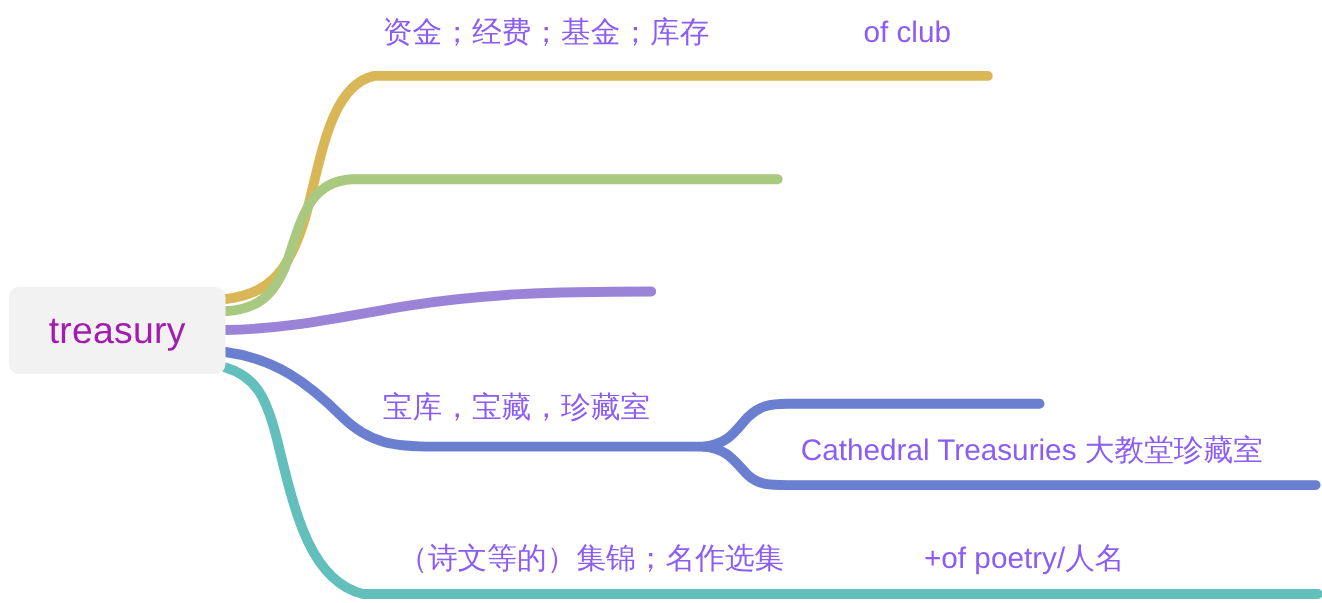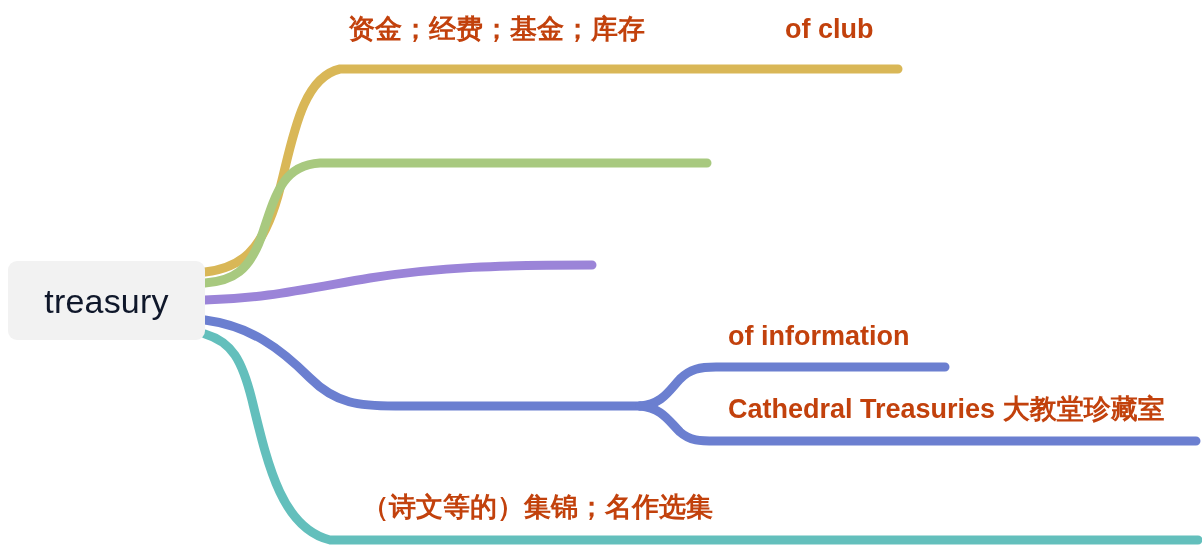--- a/index.html
+++ b/index.html
@@ -32,32 +32,32 @@
     height: 79px;
     background: #f2f2f2;
     border-radius: 9px;
     display: flex;
     align-items: center;
     justify-content: center;
     box-sizing: border-box;
   }
   .root-label {
     font-size: 34px;
-    color: #0f172a;
+    color: #a21caf;
     font-weight: 400;
     letter-spacing: 0.2px;
     line-height: 1;
   }
   .node-label {
     position: absolute;
     font-size: 27px;
-    color: #c2410c;
+    color: #8b5cf6;
     white-space: nowrap;
     line-height: 1.15;
-    font-weight: 700;
+    font-weight: 400;
   }
   .node-label.cn {
     font-family: "Liberation Sans", "DejaVu Sans", sans-serif;
   }
   
   #label-b1-main { left: 348px; top: 14px; }
   #label-b1-extra { left: 785px; top: 14px; }
   
   #label-b2-main { left: 348px; top: 113px; }
   
@@ -94,18 +94,19 @@
 
   <div class="root-node" style="background: rgb(242, 242, 242);">
     <span class="root-label">treasury</span>
   </div>
 
   <div class="node-label cn" id="label-b1-main">资金；经费；基金；库存</div>
   <div class="node-label" id="label-b1-extra">of club</div>
 
 
 
-  <div class="node-label" id="label-b4-sub1">of information</div>
+  <div class="node-label cn" id="label-b4-main">宝库，宝藏，珍藏室</div>
   <div class="node-label cn" id="label-b5-main">（诗文等的）集锦；名作选集</div>
 
   <div class="node-label cn" id="label-b4-sub2">Cathedral Treasuries 大教堂珍藏室</div>
+  <div class="node-label cn" id="label-b5-extra">+of poetry/人名</div>
 
 </div>
 
 </body></html>

